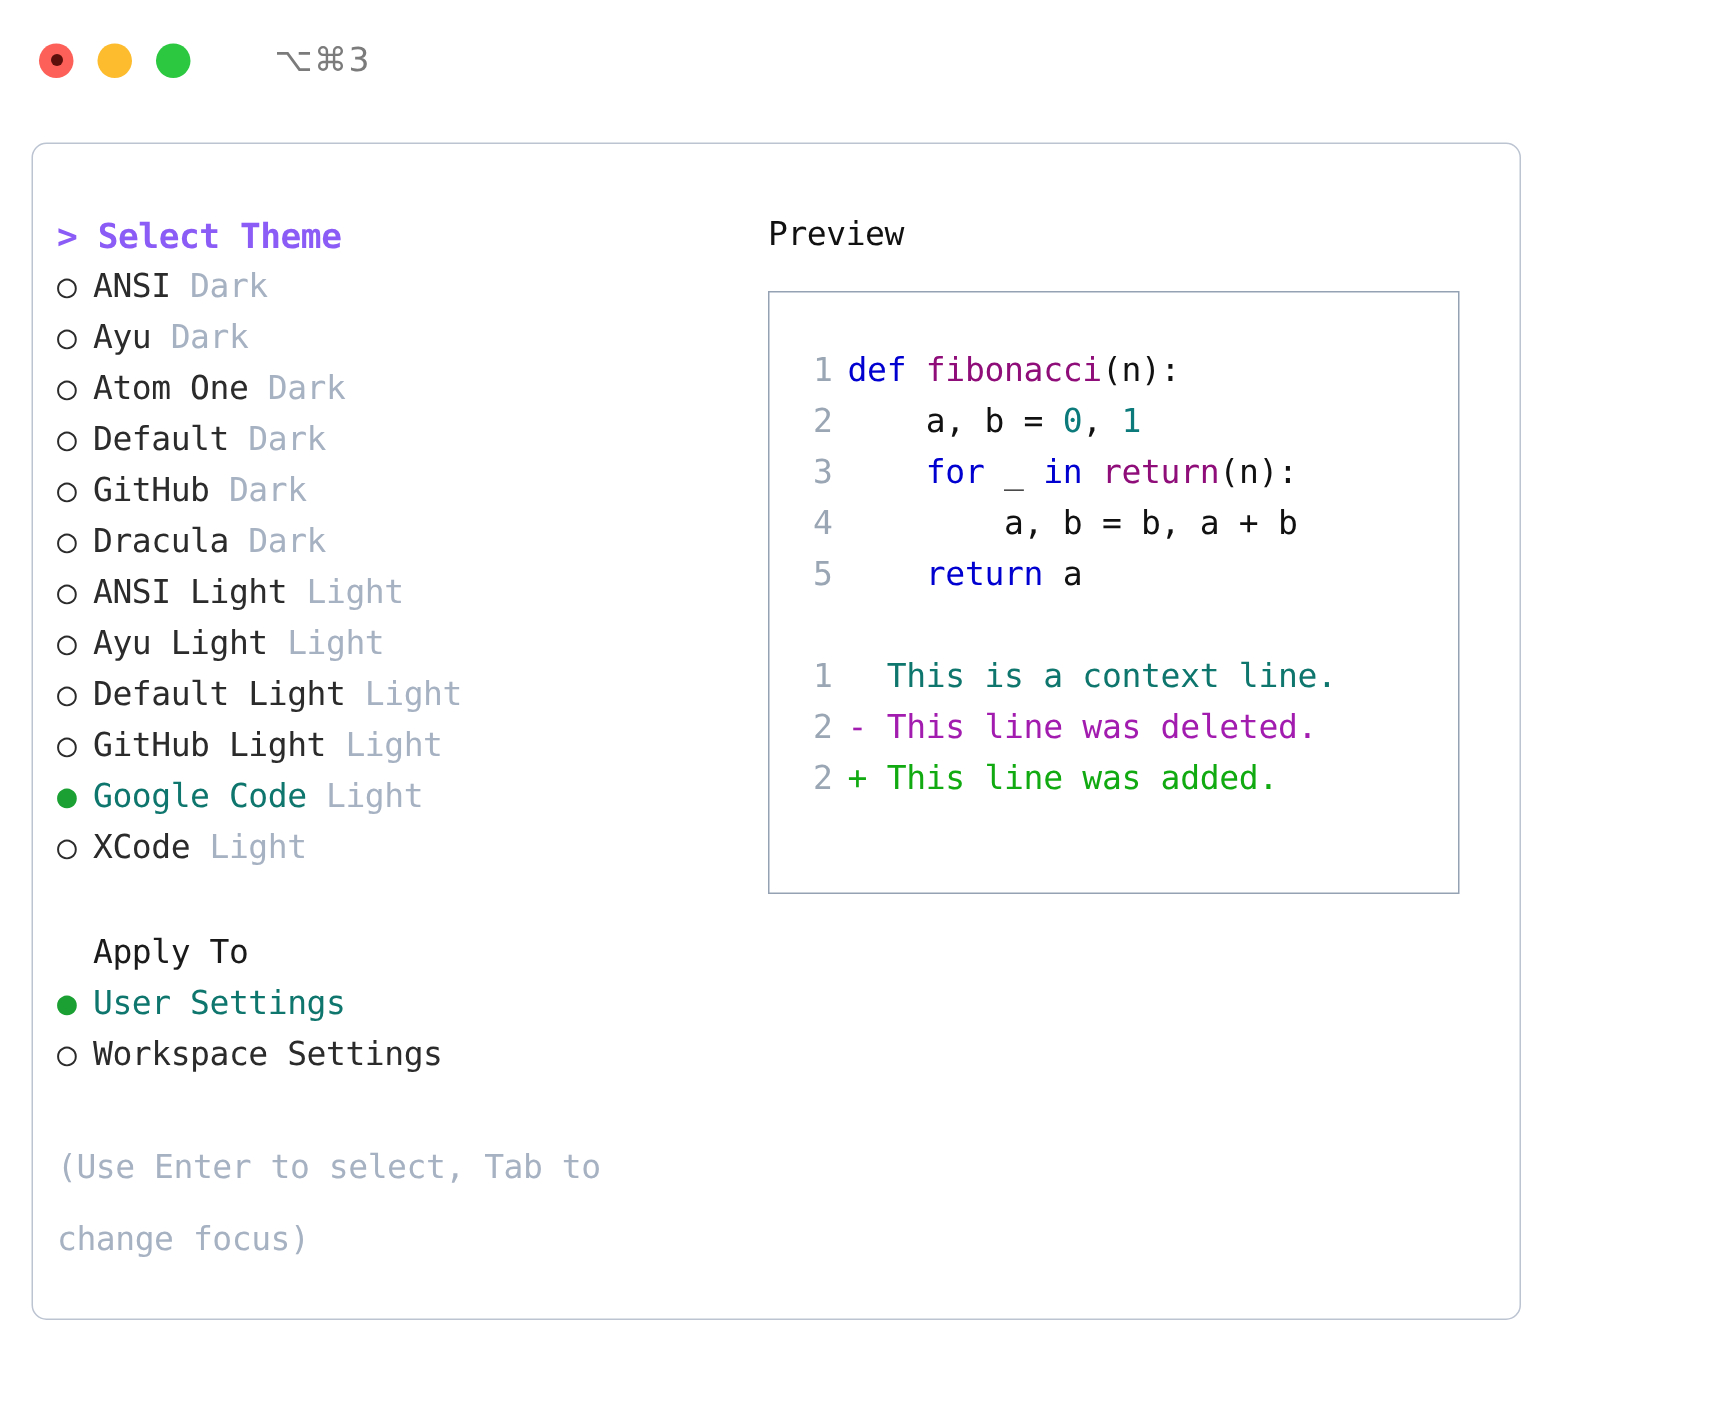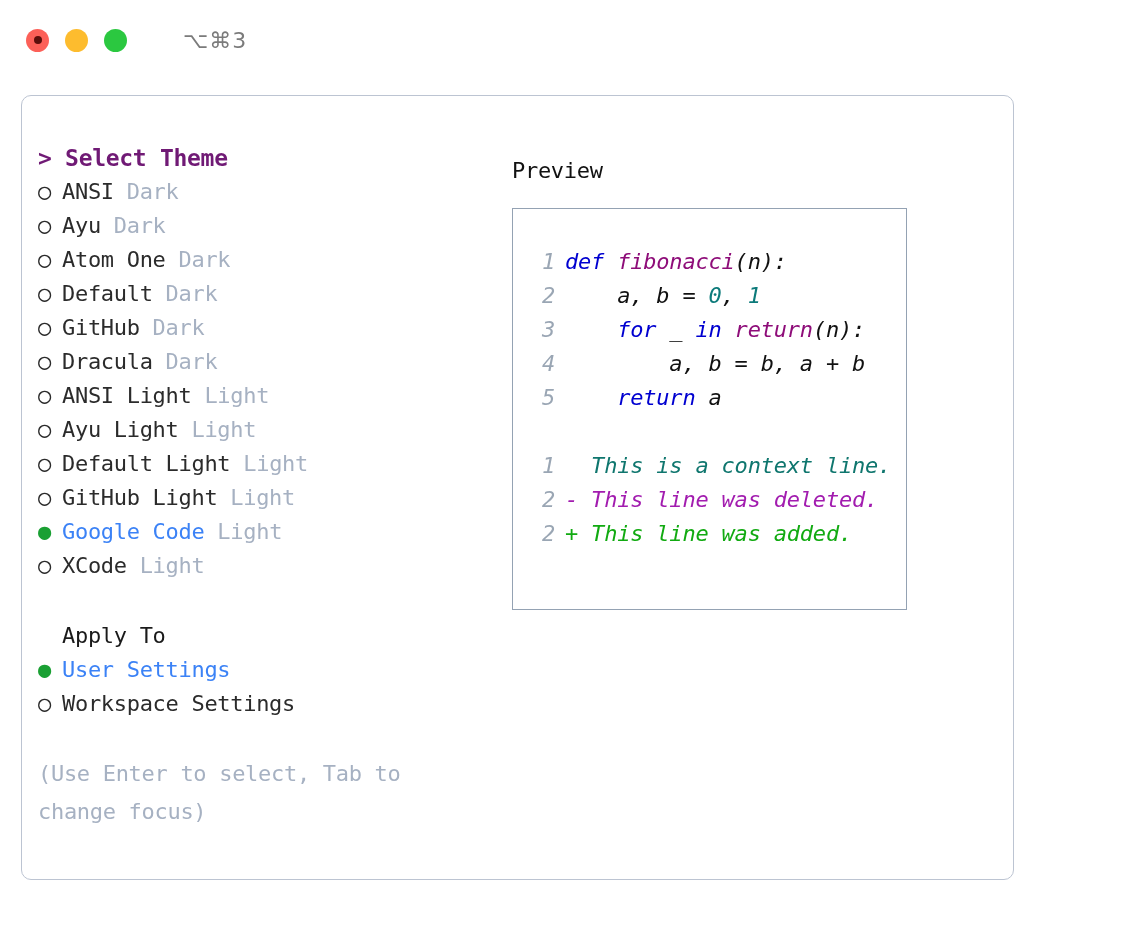--- a/index.html
+++ b/index.html
@@ -79,86 +79,85 @@
   
   .left-col {
     position: absolute;
     left: 16px;
     top: 45px;
     width: 450px;
   }
   .list-header {
     font-size: 23px;
     font-weight: bold;
-    color: #701a75;
+    color: #8b5cf6;
     line-height: 34px;
     white-space: pre;
     letter-spacing: -0.3px;
   }
   .row {
     font-size: 22px;
     line-height: 34px;
     white-space: pre;
     color: #2b2b2b;
     letter-spacing: -0.3px;
   }
   .bullet {
     display: inline-block;
     width: 24px;
   }
   .bullet.sel   { color: #1aa033; }
   .bullet.unsel { color: #2b2b2b; }
-  .row.selected .label { color: #3b82f6; }
+  .row.selected .label { color: #0f766e; }
   .tag {
     color: #a6b1c2;
   }
 
   .section-gap { height: 36px; }
 
   .apply-header {
     font-size: 22px;
     line-height: 34px;
     color: #1a1a1a;
     white-space: pre;
     padding-left: 24px;
     letter-spacing: -0.3px;
   }
 
   .hint {
     margin-top: 34px;
     font-size: 22px;
-    line-height: 38px;
+    line-height: 48px;
     color: #a6b1c2;
     width: 400px;
     letter-spacing: -0.3px;
   }
 
   
   .right-col {
     position: absolute;
     left: 479px;
-    top: 60px;
+    top: 46px;
     width: 490px;
     padding-left: 11px;
   }
   .preview-title {
     font-size: 22px;
     color: #111111;
     line-height: 30px;
     letter-spacing: -0.3px;
   }
   .preview-box {
     margin-top: 22px;
-    width: 395px;
+    width: 461px;
     height: 402px;
     border: 1.5px solid #94a2b3;
     box-sizing: border-box;
     background: #ffffff;
     padding: 36px 0 0 0;
-    font-style: italic;
   }
   .code-line {
     font-size: 22px;
     line-height: 34px;
     white-space: pre;
     letter-spacing: -0.2px;
   }
   .ln {
     display: inline-block;
     width: 42px;

